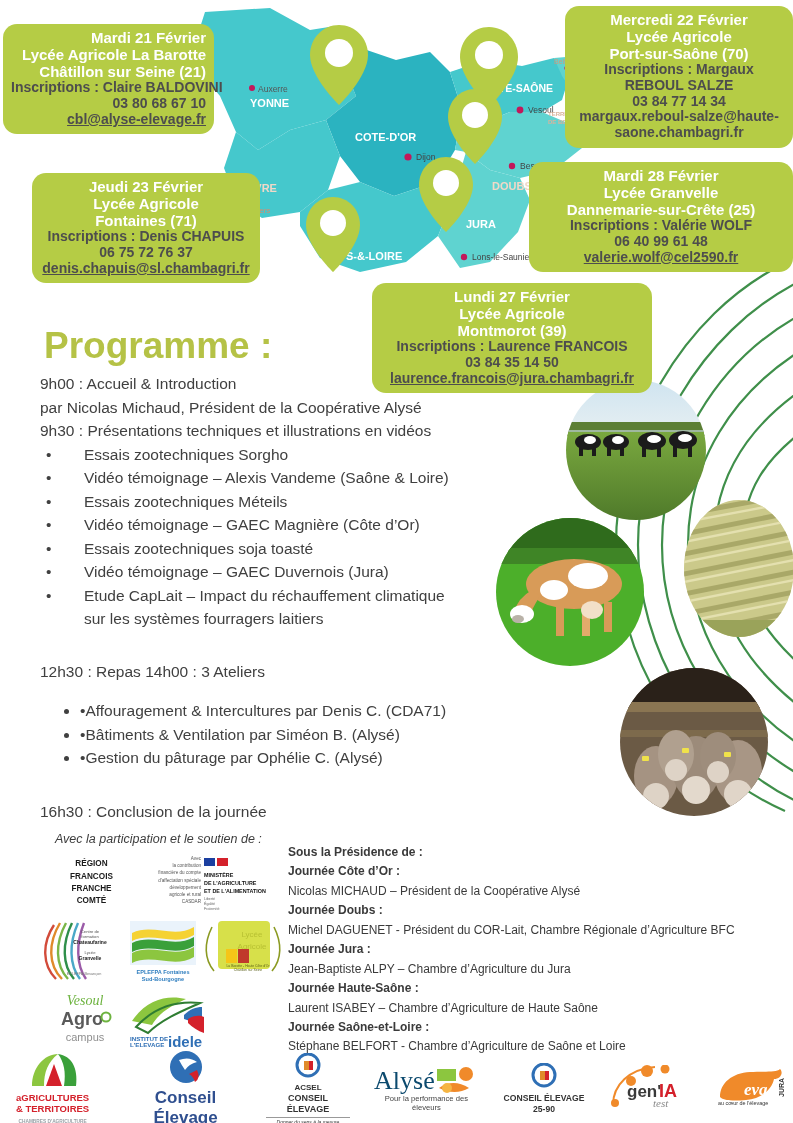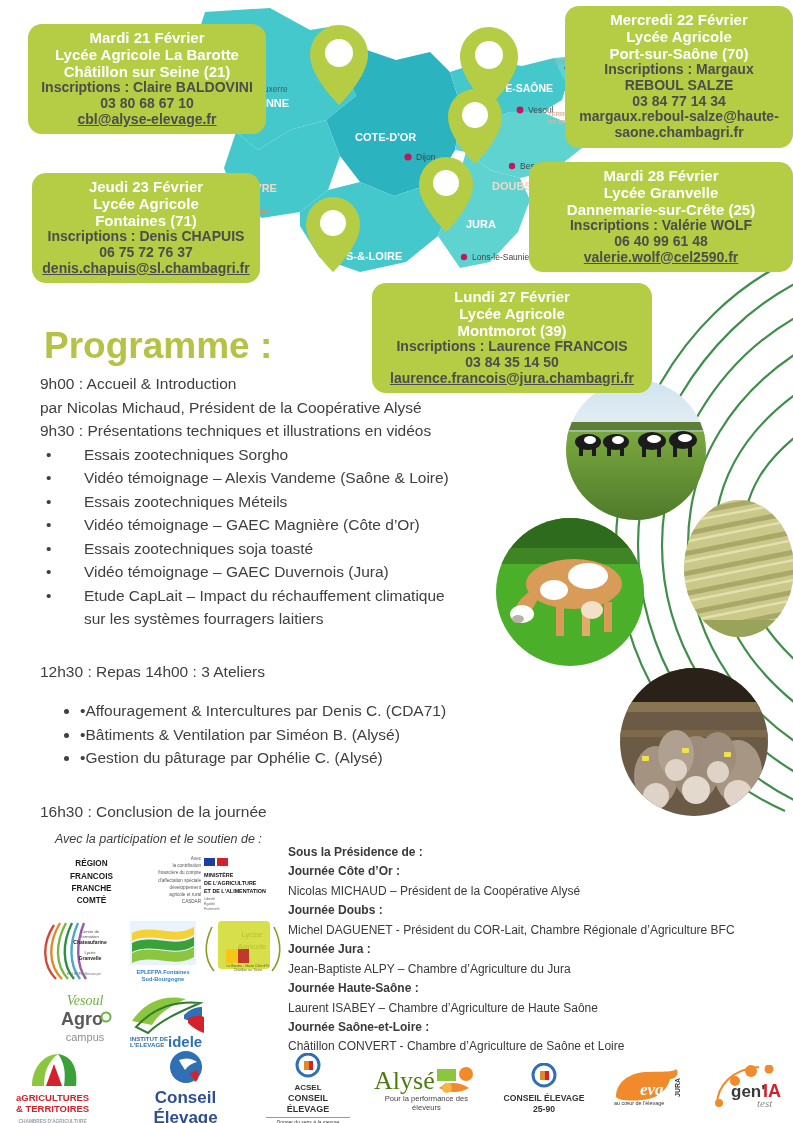--- a/index.html
+++ b/index.html
@@ -45,21 +45,21 @@
     color:#4d4d4d;
     font-weight:bold;
     font-size:14px;
     display:block;
     white-space:nowrap;
   }
   .evbox .dl.mail{text-decoration:underline;}
   .evbox .dl.wrapmail{white-space:normal;}
 
   
-  #box-chatillon{left:28px;  top:24px;  width:238px;}
+  #box-chatillon{left:3px;  top:24px;  width:211px;text-align:right;}
   #box-portsursaone{left:565px;top:6px; width:228px;}
   #box-fontaines{left:32px;  top:173px; width:228px;}
   #box-dannemarie{left:529px;top:162px; width:264px;}
   #box-montmorot{left:372px; top:283px; width:280px;}
 
   
   .prog-title{
     position:absolute;left:44px;top:325px;
     font-size:37px;font-weight:bold;color:#b5c246;
     letter-spacing:0px;
@@ -493,21 +493,21 @@
     <span class="b">Sous la Présidence de :</span>
     <span class="b">Journée Côte d’Or :</span>
     <span class="n">Nicolas MICHAUD – Président de la Coopérative Alysé</span>
     <span class="b">Journée Doubs :</span>
     <span class="n">Michel DAGUENET - Président du COR-Lait, Chambre Régionale d’Agriculture BFC</span>
     <span class="b">Journée Jura :</span>
     <span class="n">Jean-Baptiste ALPY – Chambre d’Agriculture du Jura</span>
     <span class="b">Journée Haute-Saône :</span>
     <span class="n">Laurent ISABEY – Chambre d’Agriculture de Haute Saône</span>
     <span class="b">Journée Saône-et-Loire :</span>
-    <span class="n">Châtillon CONVERT - Chambre d’Agriculture de Saône et Loire</span>
+    <span class="n">Stéphane BELFORT - Chambre d’Agriculture de Saône et Loire</span>
   </div>
 
   <div class="bottom-logos">
 
     <div class="bl" style="width:140px;">
       <svg width="70" height="36" viewBox="0 0 70 36">
         <path d="M14,34 C14,16 26,2 40,2 C30,10 26,20 26,34 Z" fill="#8cc63f"></path>
         <path d="M40,2 C54,4 60,16 58,34 L46,34 C48,20 46,10 40,2 Z" fill="#3aa03a"></path>
         <path d="M36,12 L44,34 L28,34 Z" fill="#d4212b"></path>
       </svg>
@@ -536,59 +536,59 @@
       </svg>
       <div style="font-size:8px;font-weight:bold;color:#333;line-height:1.25;">
         <div>ACSEL</div>
         <div style="font-size:9px;">CONSEIL ÉLEVAGE</div>
         <div style="font-size:5px;font-weight:normal;font-style:italic;border-top:1px solid #999;padding-top:1px;margin-top:1px;">Donner du sens à la mesure</div>
       </div>
     </div>
 
     <div class="bl" style="width:135px;">
       <div style="display:flex;align-items:center;justify-content:center;">
-        <span style="font-size:26px;color:#4d7c0f;font-family:'Liberation Serif',serif;">Alysé</span>
+        <span style="font-size:26px;color:#0c4a6e;font-family:'Liberation Serif',serif;">Alysé</span>
         <svg width="44" height="30" viewBox="0 0 44 30">
           <rect x="2" y="3" width="19" height="12" fill="#8cc63f"></rect>
           <circle cx="31" cy="8" r="7" fill="#f08a2a"></circle>
           <path d="M4,22 q14,-10 30,0 q-14,8 -30,0 z" fill="#f08a2a"></path>
           <circle cx="12" cy="22" r="5" fill="#f5b544"></circle>
         </svg>
       </div>
       <div style="font-size:7.6px;color:#444;margin-top:-2px;">Pour la performance des éleveurs</div>
     </div>
 
     <div class="bl" style="width:110px;">
       <svg width="40" height="26" viewBox="0 0 40 26">
         <circle cx="20" cy="12" r="11" fill="none" stroke="#2f6fb5" stroke-width="3"></circle>
         <rect x="16" y="8" width="9" height="9" fill="#d4212b"></rect>
         <rect x="16" y="8" width="5" height="9" fill="#e08a2a"></rect>
       </svg>
       <div style="font-size:8.6px;font-weight:bold;color:#333;line-height:1.3;">
         <div>CONSEIL ÉLEVAGE</div>
         <div>25-90</div>
       </div>
-    </div>
-
-    <div class="bl" style="width:106px;">
-      <svg width="78" height="40" viewBox="0 0 78 40">
-        <path d="M6,30 C6,16 18,6 36,5 C50,4 62,6 66,2 C70,6 66,12 60,12 C58,22 48,32 32,33 C20,34 10,34 6,30 Z" fill="#f08a2a"></path>
-        <text x="30" y="28" font-size="17" font-weight="bold" fill="#ffffff" font-family="Liberation Serif, serif" font-style="italic">eva</text>
-        <text x="70" y="30" font-size="7" font-weight="bold" fill="#333" font-family="Liberation Sans, sans-serif" transform="rotate(-90 70,30)">JURA</text>
-        <text x="4" y="38" font-size="5.4" fill="#333" font-family="Liberation Sans, sans-serif">au cœur de l'élevage</text>
-      </svg>
     </div>
 
     <div class="bl" style="width:95px;">
       <svg width="80" height="44" viewBox="0 0 80 44">
         <path d="M4,40 C4,20 20,4 46,2" fill="none" stroke="#f08a2a" stroke-width="2"></path>
         <circle cx="6" cy="38" r="4" fill="#f08a2a"></circle>
         <circle cx="22" cy="16" r="5" fill="#f08a2a"></circle>
         <circle cx="38" cy="6" r="6" fill="#f08a2a"></circle>
         <circle cx="56" cy="4" r="4.5" fill="#f08a2a"></circle>
         <text x="18" y="32" font-size="17" font-weight="bold" fill="#3a3a3a" font-family="Liberation Sans, sans-serif">gen'</text>
         <text x="50" y="32" font-size="18" font-weight="bold" fill="#d4212b" font-family="Liberation Sans, sans-serif">IA</text>
         <text x="44" y="42" font-size="11" fill="#8a8a8a" font-family="Liberation Serif, serif" font-style="italic">test</text>
       </svg>
     </div>
+
+    <div class="bl" style="width:106px;">
+      <svg width="78" height="40" viewBox="0 0 78 40">
+        <path d="M6,30 C6,16 18,6 36,5 C50,4 62,6 66,2 C70,6 66,12 60,12 C58,22 48,32 32,33 C20,34 10,34 6,30 Z" fill="#f08a2a"></path>
+        <text x="30" y="28" font-size="17" font-weight="bold" fill="#ffffff" font-family="Liberation Serif, serif" font-style="italic">eva</text>
+        <text x="70" y="30" font-size="7" font-weight="bold" fill="#333" font-family="Liberation Sans, sans-serif" transform="rotate(-90 70,30)">JURA</text>
+        <text x="4" y="38" font-size="5.4" fill="#333" font-family="Liberation Sans, sans-serif">au cœur de l'élevage</text>
+      </svg>
+    </div>
   </div>
 
 </div>
 
 </body></html>

